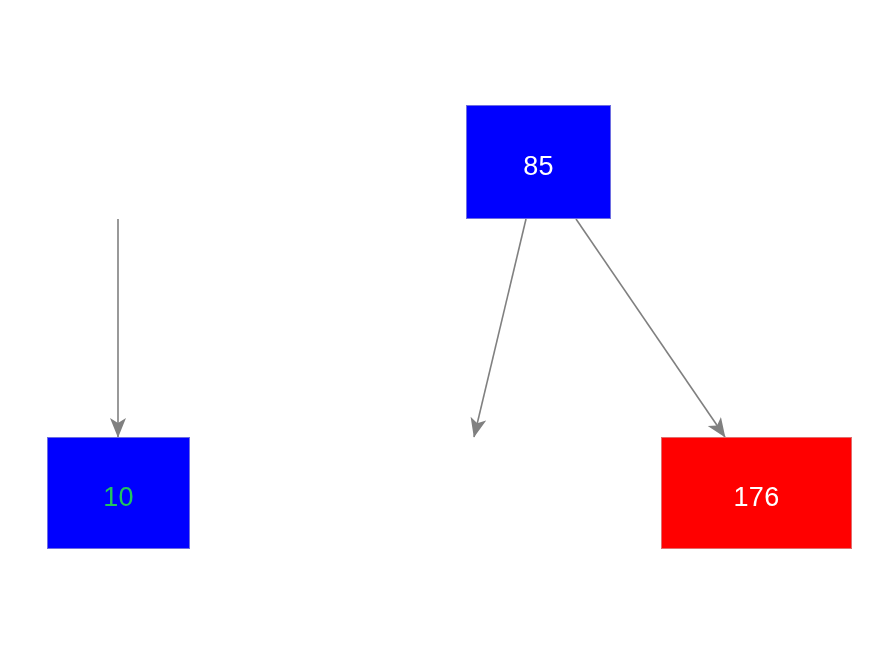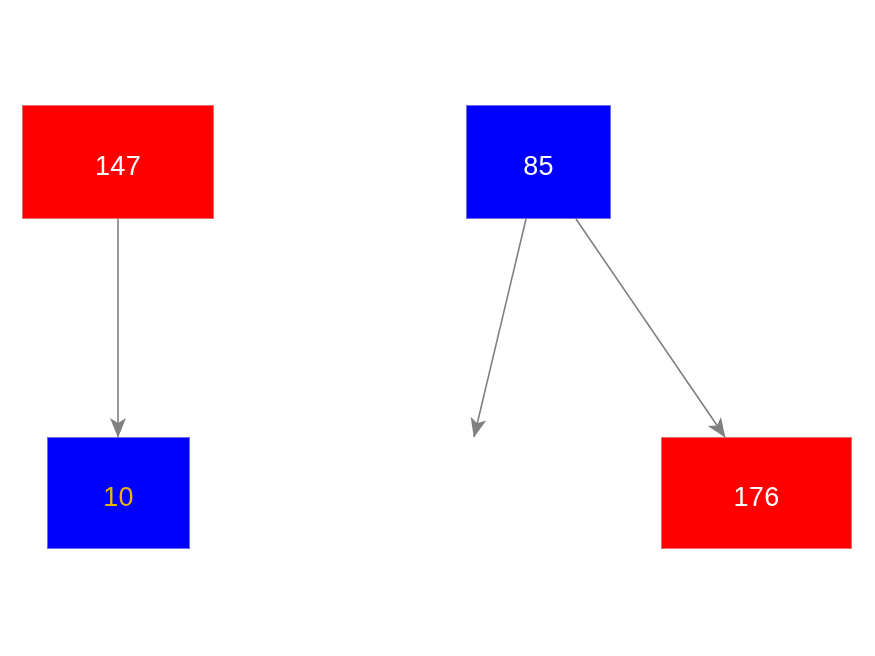--- a/index.html
+++ b/index.html
@@ -52,26 +52,23 @@
         <path d="M 0.4 0 L 12.6 5 L 0.4 10 L 3.4 5 Z" fill="#808080"></path>
       </marker>
     </defs>
     <g>
       <line class="edge-line" stroke="#808080" stroke-width="1.6" marker-end="url(#arrowhead)" x1="118" y1="219" x2="118" y2="437"></line>
       <line class="edge-line" stroke="#808080" stroke-width="1.6" marker-end="url(#arrowhead)" x1="526" y1="219" x2="474" y2="437"></line>
       <line class="edge-line" stroke="#808080" stroke-width="1.6" marker-end="url(#arrowhead)" x1="576" y1="219" x2="725" y2="437"></line>
     </g>
   </svg>
 
-  <div class="node" style="left: 22px; top: 105px; width: 192px; height: 114px; background: rgb(255, 0, 0); border-color: rgba(200, 200, 200, 0.55);">
-    <span class="node-label" style="color: rgb(255, 255, 255);">147</span>
-  </div>
 
   <div class="node" style="left: 47px; top: 437px; width: 143px; height: 112px; background: rgb(0, 0, 255); border-color: rgba(200, 200, 200, 0.55);">
-    <span class="node-label" style="color: #eab308;">10</span>
+    <span class="node-label" style="color: #22c55e;">10</span>
   </div>
 
   <div class="node" style="left: 466px; top: 105px; width: 145px; height: 114px; background: rgb(0, 0, 255); border-color: rgba(200, 200, 200, 0.55);">
     <span class="node-label" style="color: rgb(255, 255, 255);">85</span>
   </div>
 
 
   <div class="node" style="left: 661px; top: 437px; width: 191px; height: 112px; background: rgb(255, 0, 0); border-color: rgba(200, 200, 200, 0.55);">
     <span class="node-label" style="color: rgb(255, 255, 255);">176</span>
   </div>

